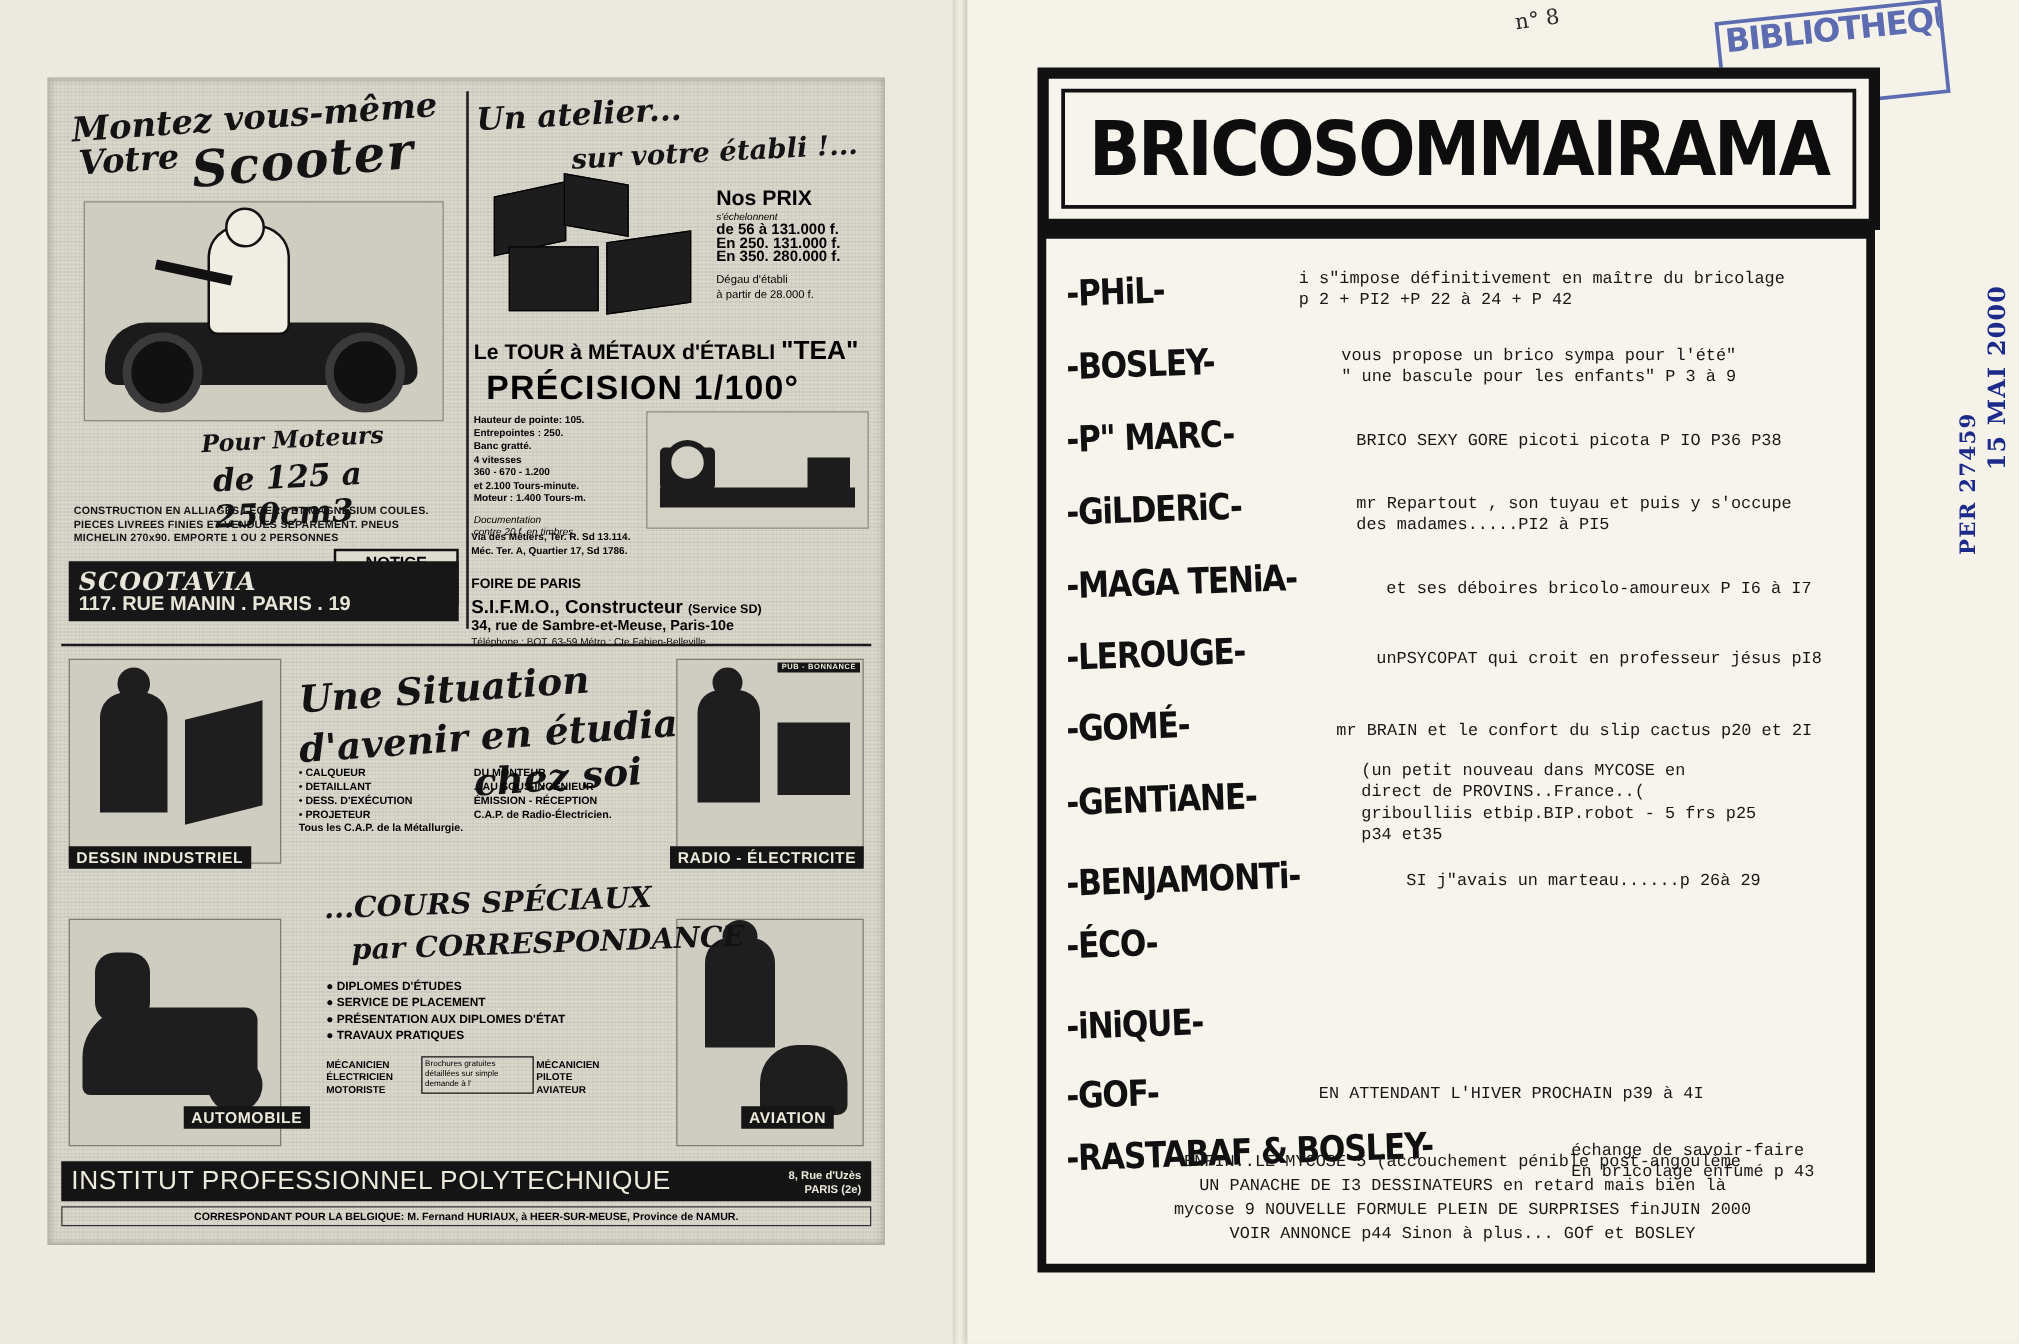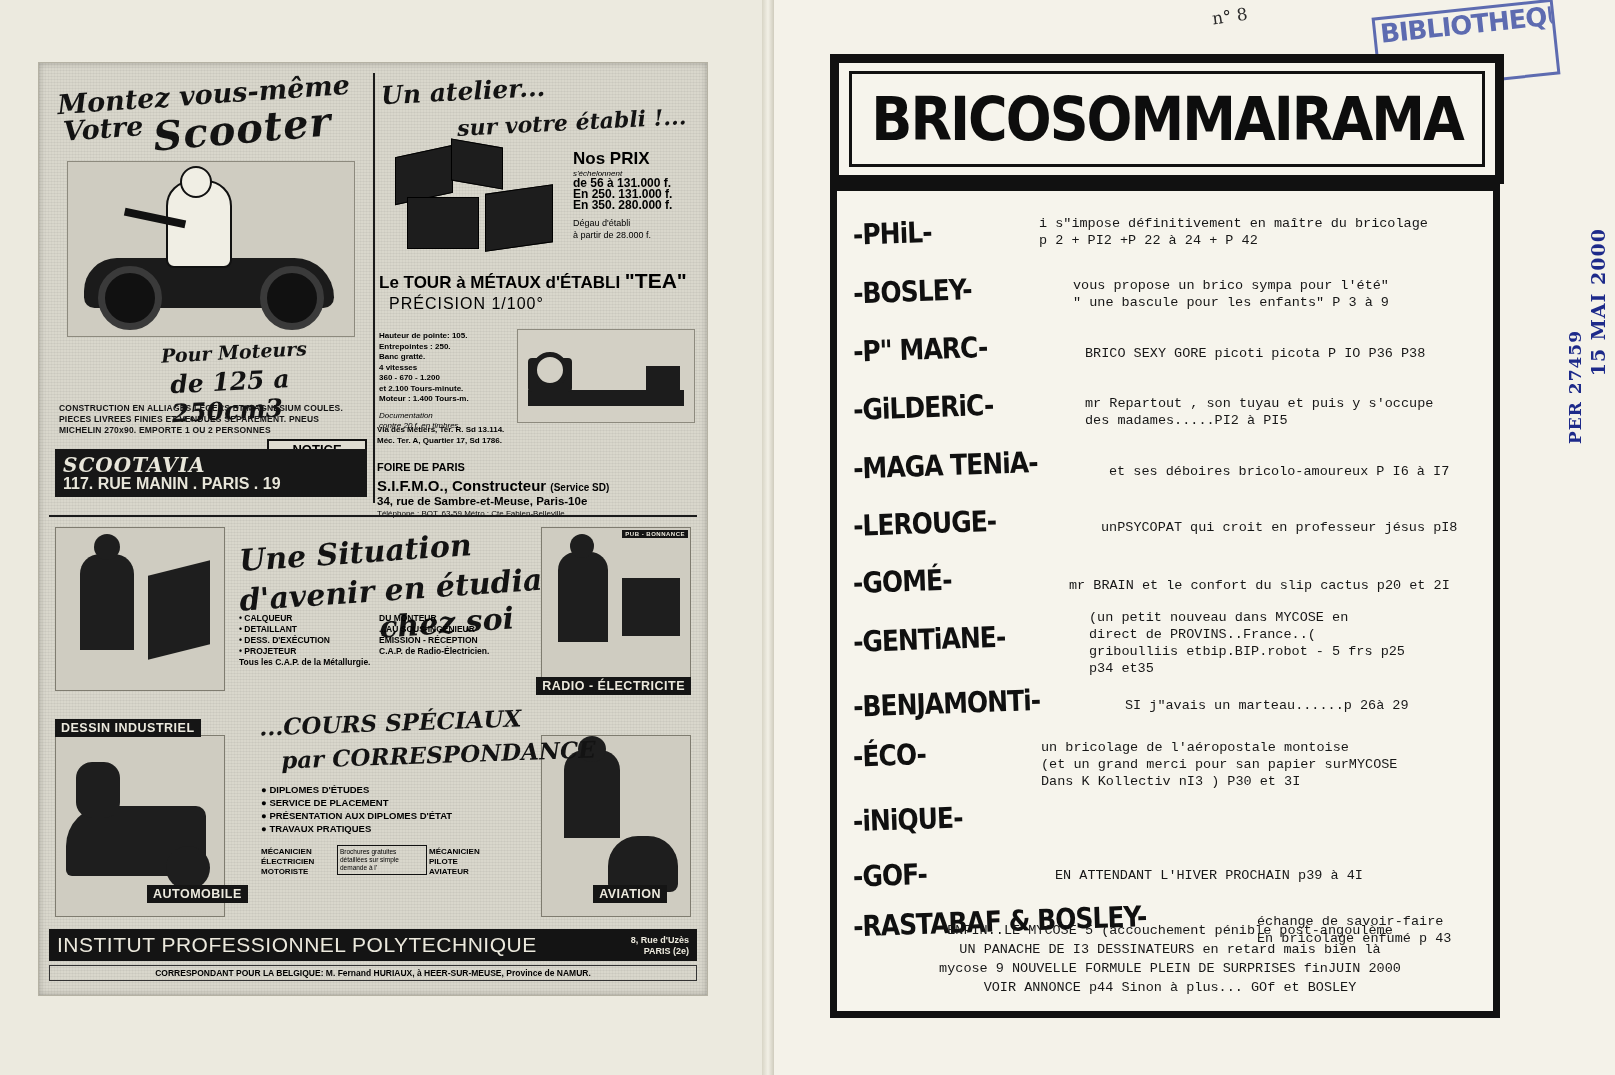--- a/index.html
+++ b/index.html
@@ -76,21 +76,21 @@
   .tools-art .tb{left:62px;top:0px;width:50px;height:40px;transform:skewY(10deg);}
   .tools-art .tc{left:18px;top:54px;width:70px;height:50px;}
   .tools-art .td{left:96px;top:46px;width:66px;height:56px;transform:skewY(-8deg);}
   .prix{position:absolute;right:4px;top:76px;width:120px;text-align:left;}
   .prix .h{font-weight:bold;font-size:17px;}
   .prix .s{font-size:8px;font-style:italic;}
   .prix .l{font-size:12px;font-weight:bold;line-height:11px;}
   .prix .d{font-size:9px;margin-top:6px;line-height:12px;}
   .t-tour{position:absolute;left:4px;top:196px;font-size:17px;font-weight:bold;}
   .t-tour .tea{font-size:21px;}
-  .t-prec{position:absolute;left:14px;top:222px;font-size:16px;font-weight:normal;letter-spacing:1px;}
+  .t-prec{position:absolute;left:14px;top:222px;font-size:27px;font-weight:bold;letter-spacing:1px;}
   .spec{position:absolute;left:4px;top:258px;width:128px;font-size:8px;line-height:10.5px;font-weight:bold;}
   .spec .it{font-style:italic;font-weight:normal;}
   .lathe{position:absolute;right:2px;top:256px;width:176px;height:92px;background:#d3d0c5;border:1px solid #8d8a7e;}
   .lathe .bed{position:absolute;left:10px;bottom:16px;width:156px;height:16px;background:#1c1c1c;}
   .lathe .head{position:absolute;left:10px;bottom:30px;width:44px;height:34px;background:#1c1c1c;border-radius:4px;}
   .lathe .disc{position:absolute;left:14px;bottom:34px;width:26px;height:26px;border-radius:50%;background:#d3d0c5;border:5px solid #1c1c1c;}
   .lathe .tail{position:absolute;right:14px;bottom:30px;width:34px;height:26px;background:#1c1c1c;}
   .addr2{position:absolute;left:2px;top:352px;width:130px;font-size:8px;line-height:10.5px;font-weight:bold;}
   .foire{position:absolute;left:2px;top:388px;font-size:11px;font-weight:bold;}
   .sifmo{position:absolute;left:2px;top:404px;font-size:15px;font-weight:bold;}
@@ -101,21 +101,21 @@
   .ad-bottom{position:absolute;left:10px;right:10px;top:452px;bottom:10px;border-top:2px solid #1a1a1a;padding-top:8px;}
   .t-situation{position:absolute;left:190px;top:18px;font-size:30px;transform:rotate(-4deg);}
   .t-situation2{position:absolute;left:190px;top:54px;font-size:30px;transform:rotate(-4deg);}
   .panel{position:absolute;background:#cfccc1;border:1px solid #7f7c70;overflow:hidden;}
   .p1{left:6px;top:10px;width:168px;height:162px;}
   .p2{right:6px;top:10px;width:148px;height:162px;}
   .p3{left:6px;top:218px;width:168px;height:180px;}
   .p4{right:6px;top:218px;width:148px;height:180px;}
   .figure{position:absolute;background:#1e1e1e;}
   .cap{position:absolute;background:#151515;color:#ece9dd;font-weight:bold;font-size:12.5px;padding:2px 6px;letter-spacing:.5px;}
-  .c1{left:6px;top:160px;margin-top:42px;}
+  .c1{left:6px;top:160px;}
   .c2{right:6px;top:160px;}
   .c3{left:50px;top:368px;margin-left:48px;}
   .c4{right:30px;top:368px;}
   .lists{position:absolute;left:190px;top:96px;font-size:8.5px;line-height:11px;font-weight:bold;}
   .lists2{position:absolute;left:330px;top:96px;font-size:8.5px;line-height:11px;font-weight:bold;}
   .t-cours{position:absolute;left:210px;top:192px;font-size:23px;transform:rotate(-2deg);}
   .t-corr{position:absolute;left:232px;top:224px;font-size:23px;transform:rotate(-2deg);}
   .bullets{position:absolute;left:212px;top:266px;font-size:9.5px;line-height:13px;font-weight:bold;}
   .trio{position:absolute;left:212px;top:330px;font-size:8px;line-height:10px;font-weight:bold;}
   .trio2{position:absolute;left:380px;top:330px;font-size:8px;line-height:10px;font-weight:bold;}
@@ -417,23 +417,20 @@
                      p34 et35</div>
         </div>
 
         <div class="row" style="height:52px">
           <div class="hand lbl">-BENJAMONTi-</div>
           <div class="desc" style="left:272px;top:14px">SI j"avais un marteau......p 26à 29</div>
         </div>
 
         <div class="row" style="height:64px">
           <div class="hand lbl">-ÉCO-</div>
-          <div class="desc" style="left:188px;top:4px">un bricolage de l'aéropostale montoise
-(et un grand merci pour san papier surMYCOSE
-Dans K Kollectiv nI3 ) P30 et 3I</div>
         </div>
 
         <div class="row" style="height:56px">
           <div class="hand lbl">-iNiQUE-</div>
         </div>
 
         <div class="row" style="height:46px">
           <div class="hand lbl">-GOF-</div>
           <div class="desc" style="left:202px;top:12px">EN ATTENDANT L'HIVER PROCHAIN p39 à 4I</div>
         </div>

